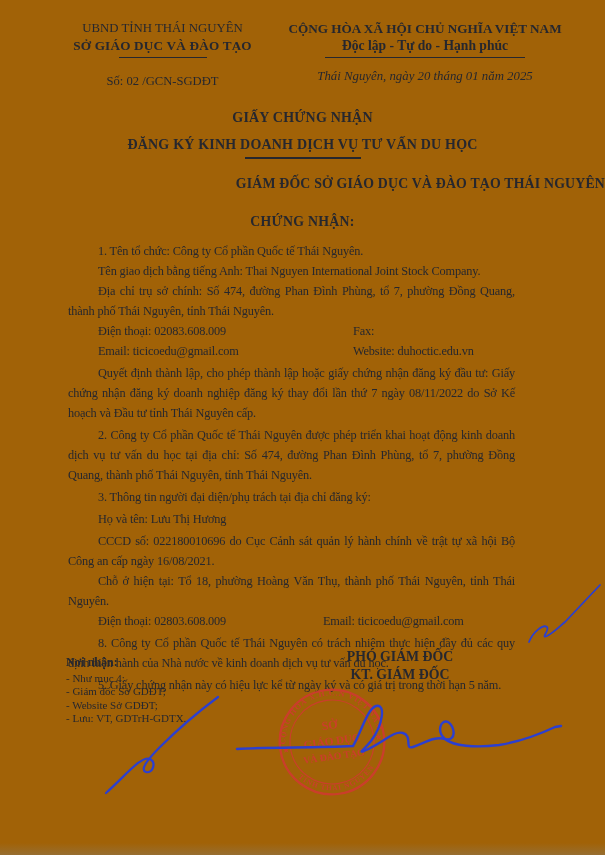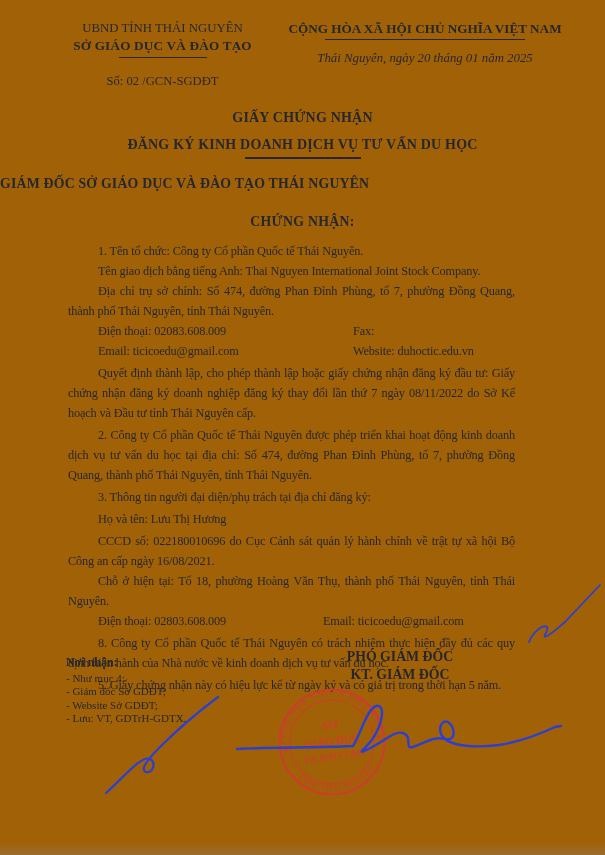--- a/index.html
+++ b/index.html
@@ -24,21 +24,21 @@
   .h-line2b{font-size:13.6px;font-weight:bold;line-height:18px;}
   .rule{height:1.4px;background:#26272e;margin:2px auto 0;}
   .rule-org{width:88px;}
   .rule-motto{width:200px;}
   .doc-number{font-size:12.6px;margin-top:16px;}
   .dateline{font-size:12.8px;font-style:italic;margin-top:11px;}
   
   .title-block{text-align:center;margin-top:19px;}
   .title-l1,.title-l2{font-size:14px;font-weight:bold;line-height:19px;letter-spacing:.2px;margin-top:8px;}
   .rule-title{width:116px;margin-top:3px;}
-  .issuer-heading{text-align:left;font-size:13.8px;font-weight:bold;margin-top:17px;letter-spacing:.2px;}
+  .issuer-heading{text-align:right;font-size:13.8px;font-weight:bold;margin-top:17px;letter-spacing:.2px;}
   .certify-heading{text-align:center;font-size:13.8px;font-weight:bold;margin-top:22px;letter-spacing:.3px;}
   
   .body-text{padding:9px 90px 0 68px;font-size:12.3px;line-height:20px;letter-spacing:-.15px;}
   .para{text-align:justify;text-indent:30px;margin:0;}
   .para.sp{margin-top:2px;}
   .contact-row{display:flex;margin:0 0 0 30px;}
   .contact-row .c1{width:225px;}
   .contact-row.wide .c1{width:255px;}
   
   .recipients{position:absolute;left:66px;top:656px;font-size:11px;line-height:13.5px;}
@@ -60,20 +60,21 @@
 
   <div class="header">
     <div class="header-left">
       <div class="h-line1">UBND TỈNH THÁI NGUYÊN</div>
       <div class="h-line2">SỞ GIÁO DỤC VÀ ĐÀO TẠO</div>
       <div class="rule rule-org"></div>
       <div class="doc-number">Số: 02 /GCN-SGDĐT</div>
     </div>
     <div class="header-right">
       <div class="h-line1b">CỘNG HÒA XÃ HỘI CHỦ NGHĨA VIỆT NAM</div>
+      <div class="h-line2b">Độc lập - Tự do - Hạnh phúc</div>
       <div class="rule rule-motto"></div>
       <div class="dateline">Thái Nguyên, ngày 20 tháng 01 năm 2025</div>
     </div>
   </div>
 
   <div class="title-block">
     <div class="title-l1">GIẤY CHỨNG NHẬN</div>
     <div class="title-l2">ĐĂNG KÝ KINH DOANH DỊCH VỤ TƯ VẤN DU HỌC</div>
     <div class="rule rule-title"></div>
   </div>

